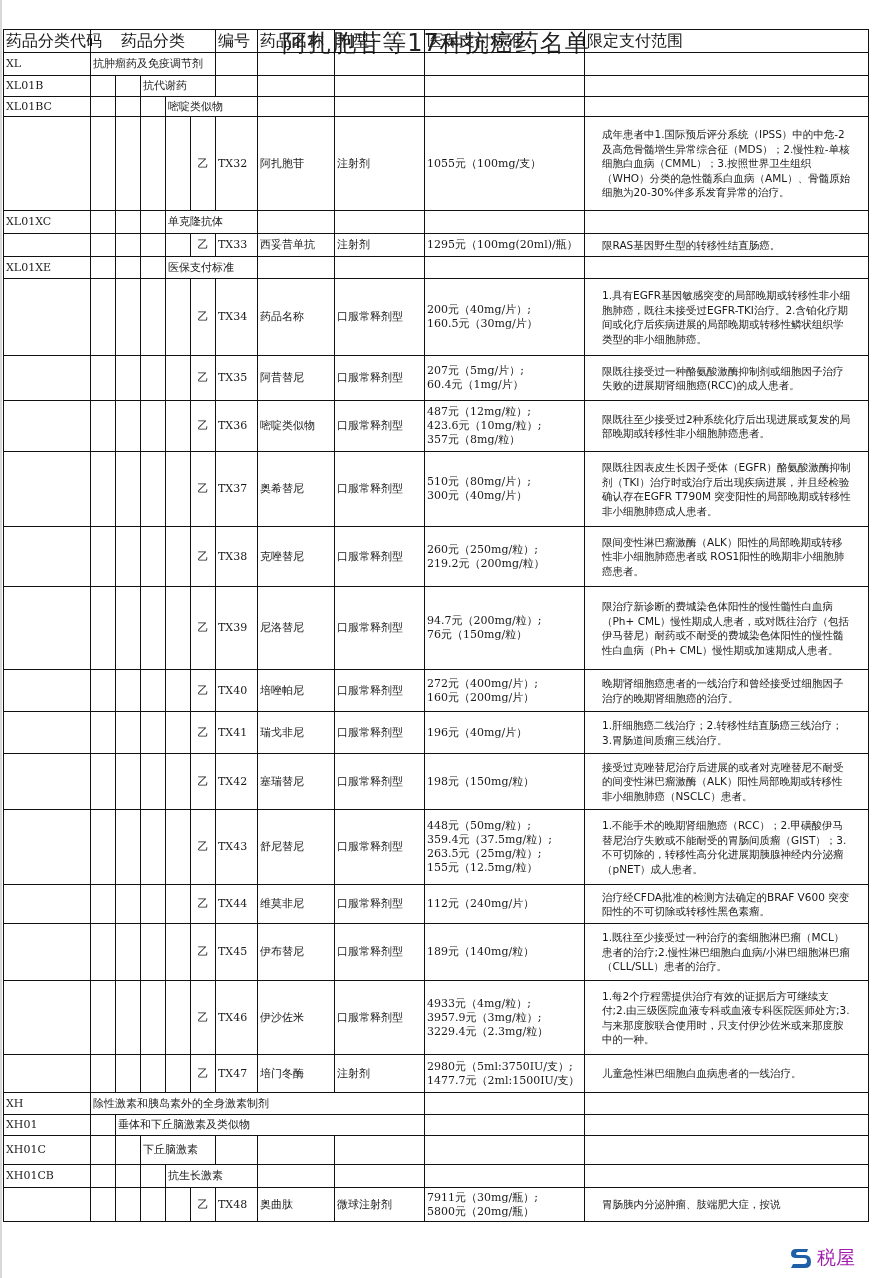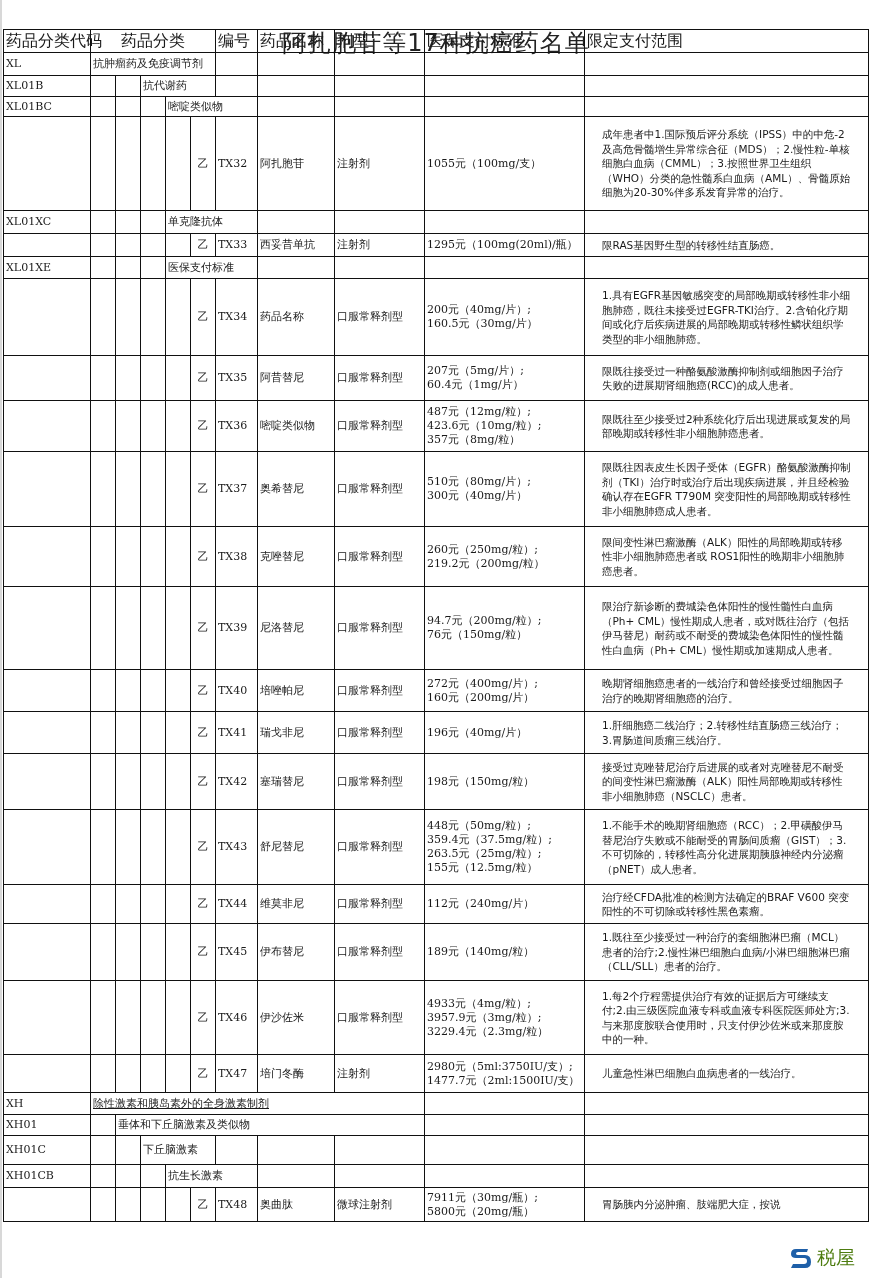--- a/index.html
+++ b/index.html
@@ -12,25 +12,25 @@
   table.grid { position:absolute; left:3px; top:29px; border-collapse:collapse; table-layout:fixed; width:865px; }
   table.grid td { border:1px solid #111; padding:0 2px; font-size:11px; line-height:14px;
                   vertical-align:middle; overflow:visible; white-space:nowrap; }
   table.grid tr.hdr td { font-family:"DejaVu Sans","Liberation Sans",sans-serif; font-weight:normal; font-size:16px; height:22px; }
   td.cat { font-family:"DejaVu Sans","Liberation Sans",sans-serif; font-size:11.5px; }
   td.code { font-size:11.5px; }
   td.wrap { white-space:normal !important; font-family:"DejaVu Sans","Liberation Sans",sans-serif; font-size:10.5px !important; line-height:14.5px !important; padding:1px 17px !important; }
   td.price { white-space:normal !important; font-size:10.5px; line-height:14.5px; }
   td.cn { font-family:"DejaVu Sans","Liberation Sans",sans-serif; font-size:11.5px; }
   td.yi { font-family:"DejaVu Sans","Liberation Sans",sans-serif; text-align:center; }
-  td.noR { border-right:none !important;text-decoration:underline; }
+  td.noR { border-right:none !important; }
   .watermark { position:absolute; left:786px; top:1243px; width:82px; height:30px; background:rgba(255,255,255,0.92);
                display:flex; align-items:center; gap:3px; padding-left:2px; }
   .wm-s { width:26px; height:26px; }
-  .wm-text { font-family:"DejaVu Sans","Liberation Sans",sans-serif; font-size:19px; color:#4d7c0f; }
+  .wm-text { font-family:"DejaVu Sans","Liberation Sans",sans-serif; font-size:19px; color:#a21caf; }
 </style>
 </head>
 <body>
 
 <div class="leftbar"></div>
 <div class="title">阿扎胞苷等17种抗癌药名单</div>
 
 <table class="grid">
   <colgroup>
     <col style="width:87px">

